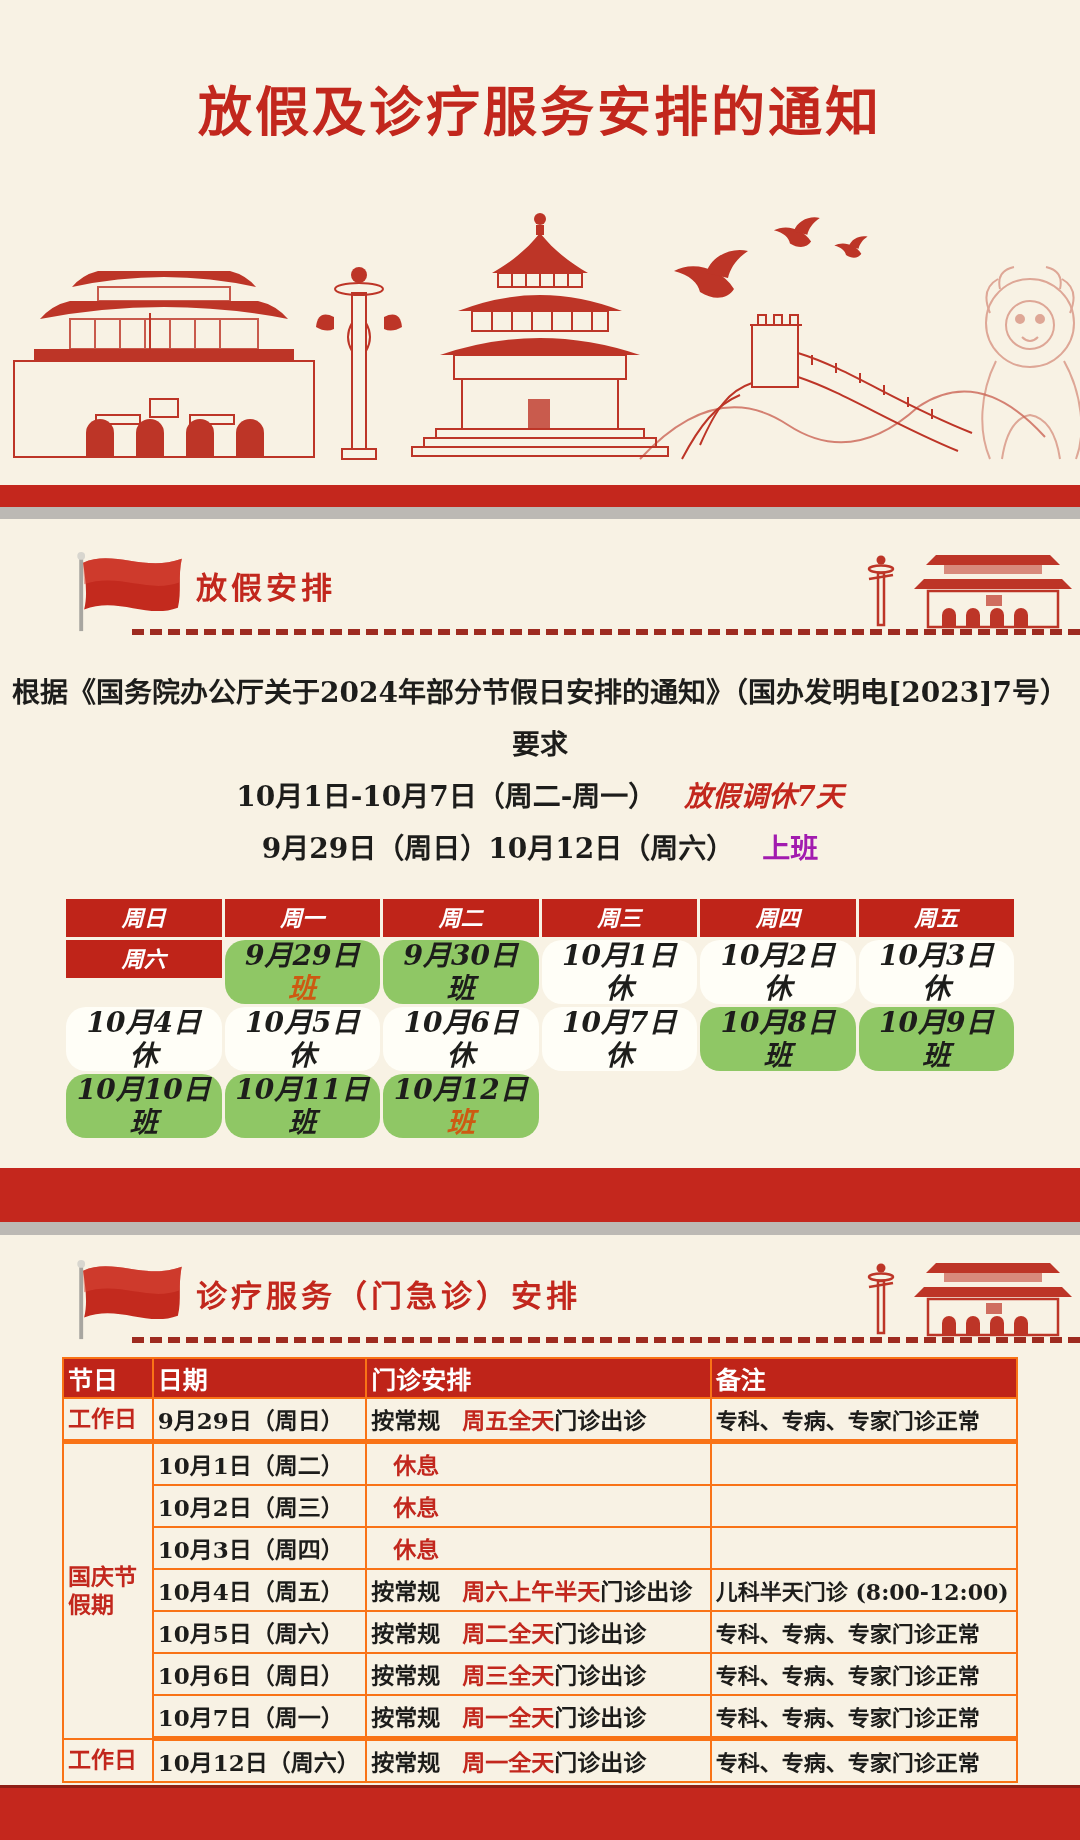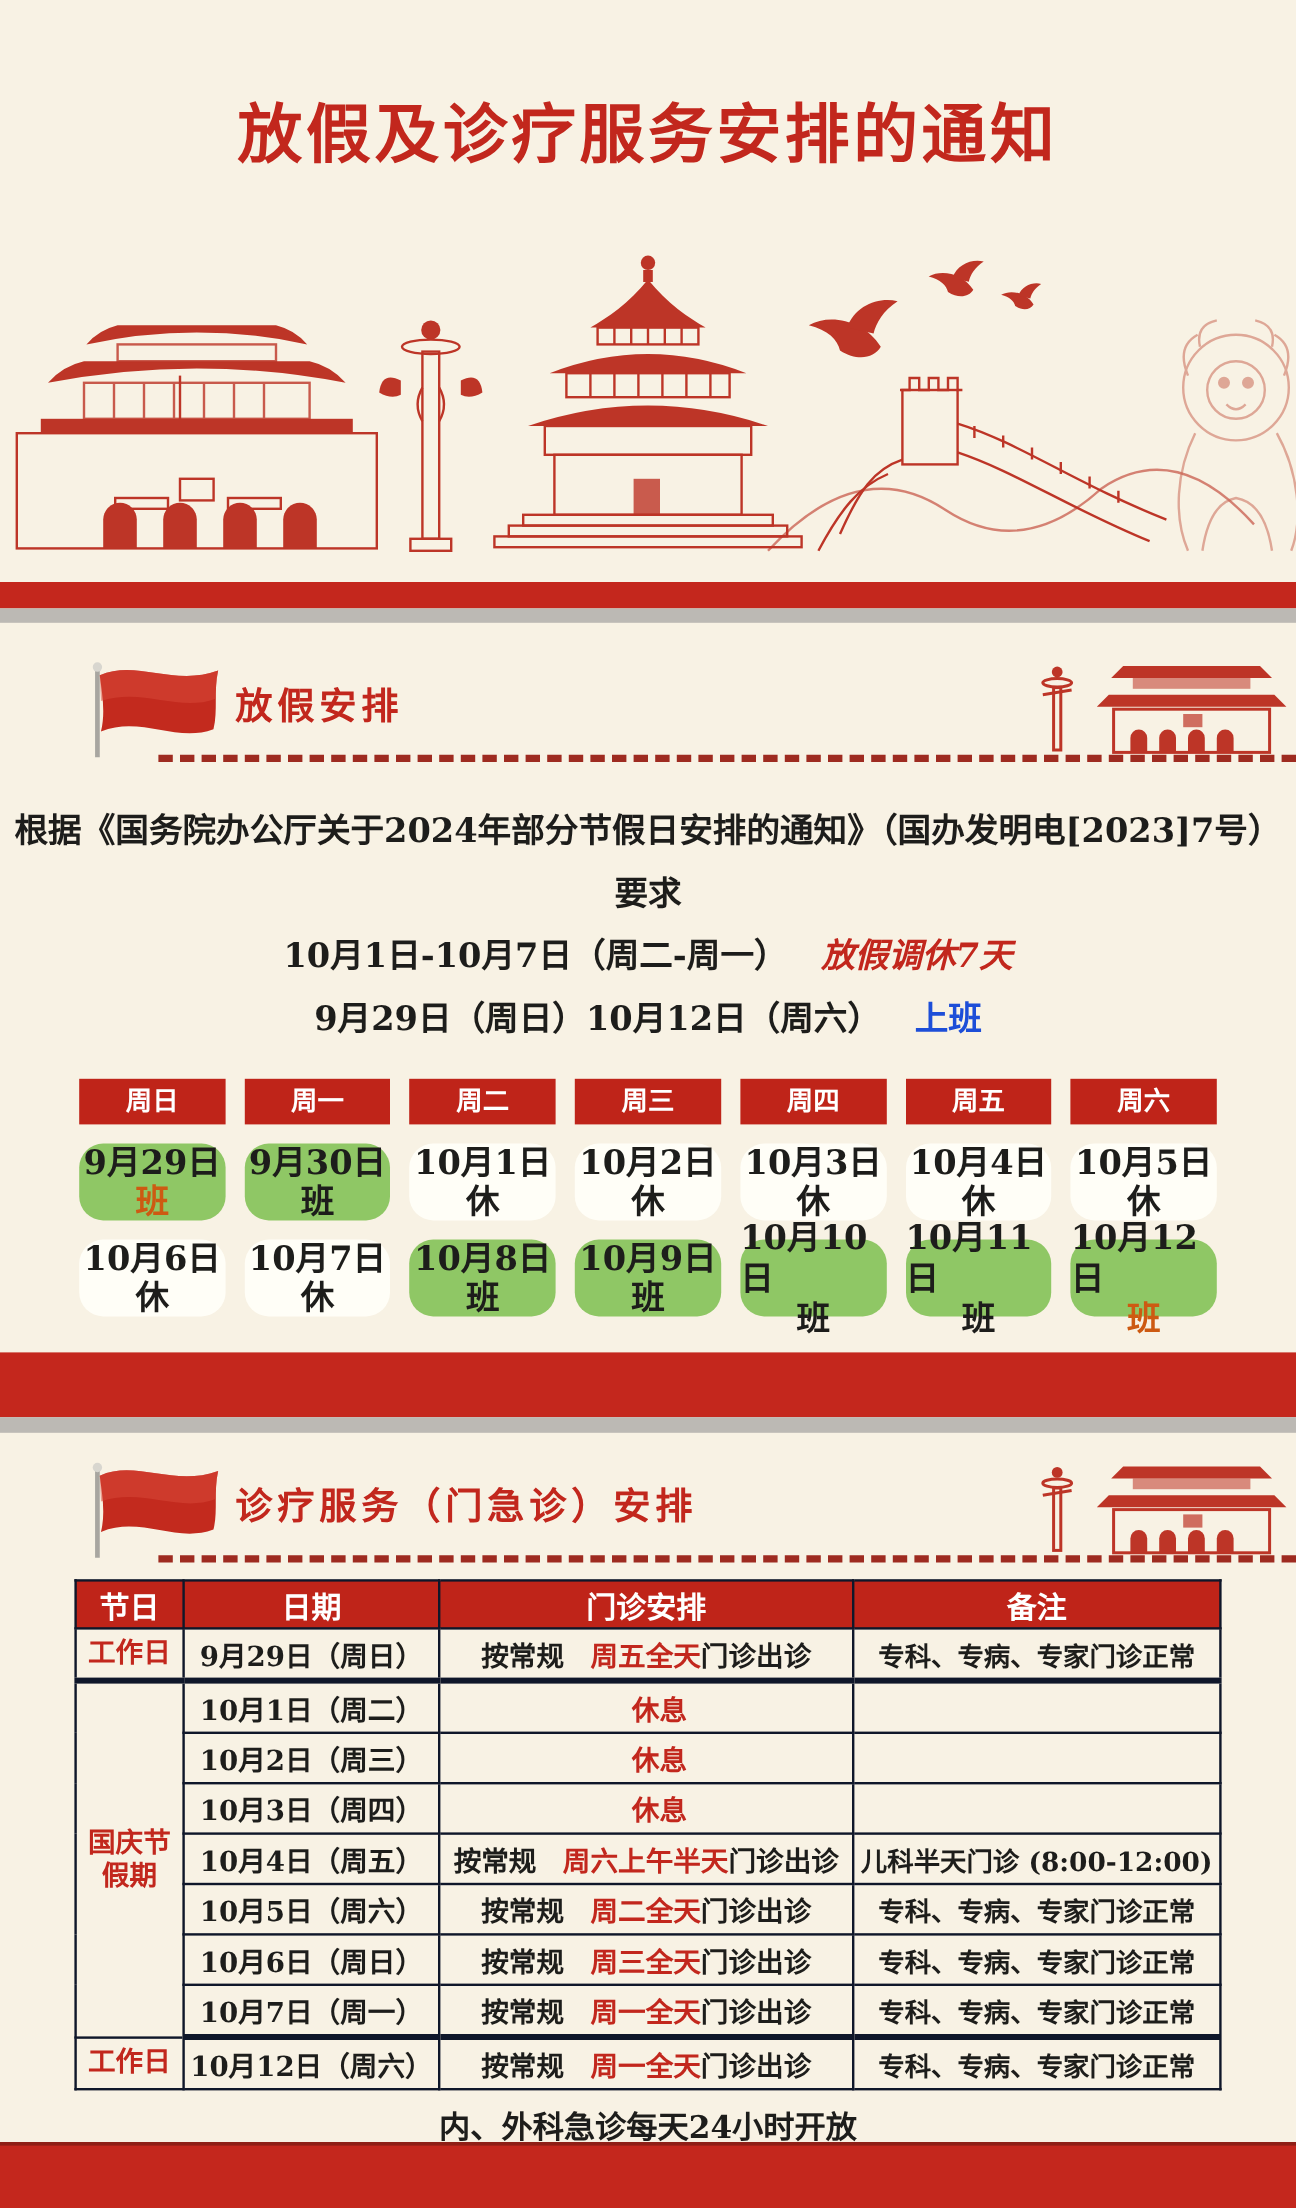--- a/index.html
+++ b/index.html
@@ -19,36 +19,36 @@
   .bar-gray{height:12px;background:#bcb9b4;}
   
   .sec-head{position:relative;height:92px;margin:30px 0 0 0;}
   .sec-flag{position:absolute;left:72px;top:2px;width:118px;height:84px;}
   .sec-title{position:absolute;left:196px;top:14px;font-size:31px;font-weight:bold;color:#c2271d;letter-spacing:4px;}
   .sec-mini{position:absolute;right:2px;top:-14px;width:220px;height:100px;}
   .sec-dash{position:absolute;left:132px;right:0;bottom:6px;border-bottom:6px dashed #9e2b20;}
   
   .intro{margin-top:26px;text-align:center;font-weight:bold;font-size:28px;line-height:52px;}
   .red-accent{color:#c2271d;margin-left:28px;font-style:italic;}
-  .green-accent{color:#1d4ed8;margin-left:28px;}
-  
-  .cal{margin:24px 66px 0 66px;display:grid;grid-template-columns:repeat(7,1fr);gap:16px;}
+  .green-accent{color:#a21caf;margin-left:28px;}
+  
+  .cal{margin:24px 66px 0 66px;display:grid;grid-template-columns:repeat(6,1fr);gap:3px;font-style:italic;}
   .cal-th{background:#bf2419;color:#fff;font-size:22px;font-weight:bold;height:38px;line-height:38px;text-align:center;}
   .cal-cell{background:#fffef7;height:64px;display:flex;flex-direction:column;align-items:center;justify-content:center;border-radius:20px;}
   .cal-cell.work{background:#8fc765;}
   .cal-date{font-size:28px;font-weight:bold;line-height:34px;}
   .cal-mark{font-size:28px;font-weight:bold;line-height:32px;}
   .cal-mark.accent{color:#cd5a12;}
   
   .divider{margin-top:30px;}
   .divider .bar-red{height:54px;}
   .divider .bar-gray{height:13px;}
   
   .clinic{margin:8px 62px 0 62px;border-collapse:collapse;width:956px;table-layout:fixed;}
-  .clinic th,.clinic td{border:2px solid #0f172a;text-align:center;vertical-align:middle;padding:0 4px;}
+  .clinic th,.clinic td{border:2px solid #f97316;text-align:left;vertical-align:middle;padding:0 4px;}
   .clinic thead th{background:#bf2419;color:#fff;font-size:25px;font-weight:bold;height:38px;}
   .clinic tbody td{height:40px;font-weight:bold;font-size:23px;background:transparent;}
   .clinic td.fest{color:#c2271d;font-size:23px;white-space:pre-line;line-height:28px;}
   .clinic td.note{font-size:22px;}
   .clinic span.plan-red{color:#c2271d;padding-left:22px;}
   .clinic tr.thick td{border-bottom-width:5px;}
   .footer-note{margin-top:10px;text-align:center;font-weight:bold;font-size:26px;}
   
   .bottom-bar{position:absolute;left:0;right:0;bottom:0;height:52px;background:#c4271d;border-top:3px solid #8f1f16;}
   svg .ln{stroke:#bd3527;fill:none;stroke-width:2;}

